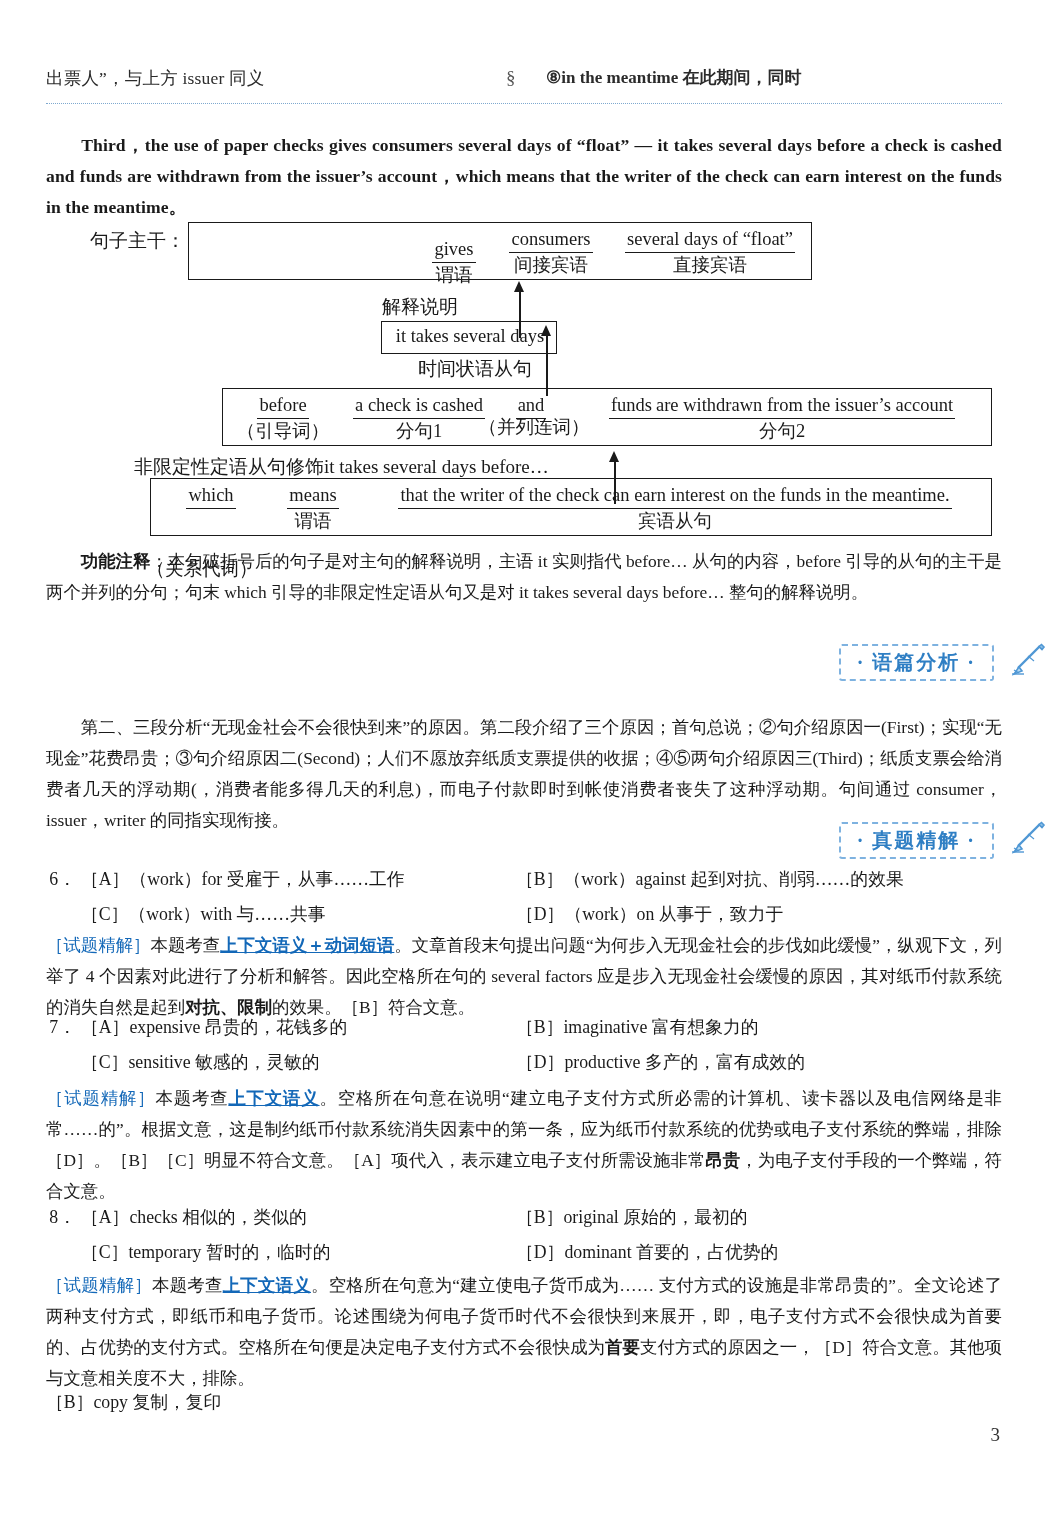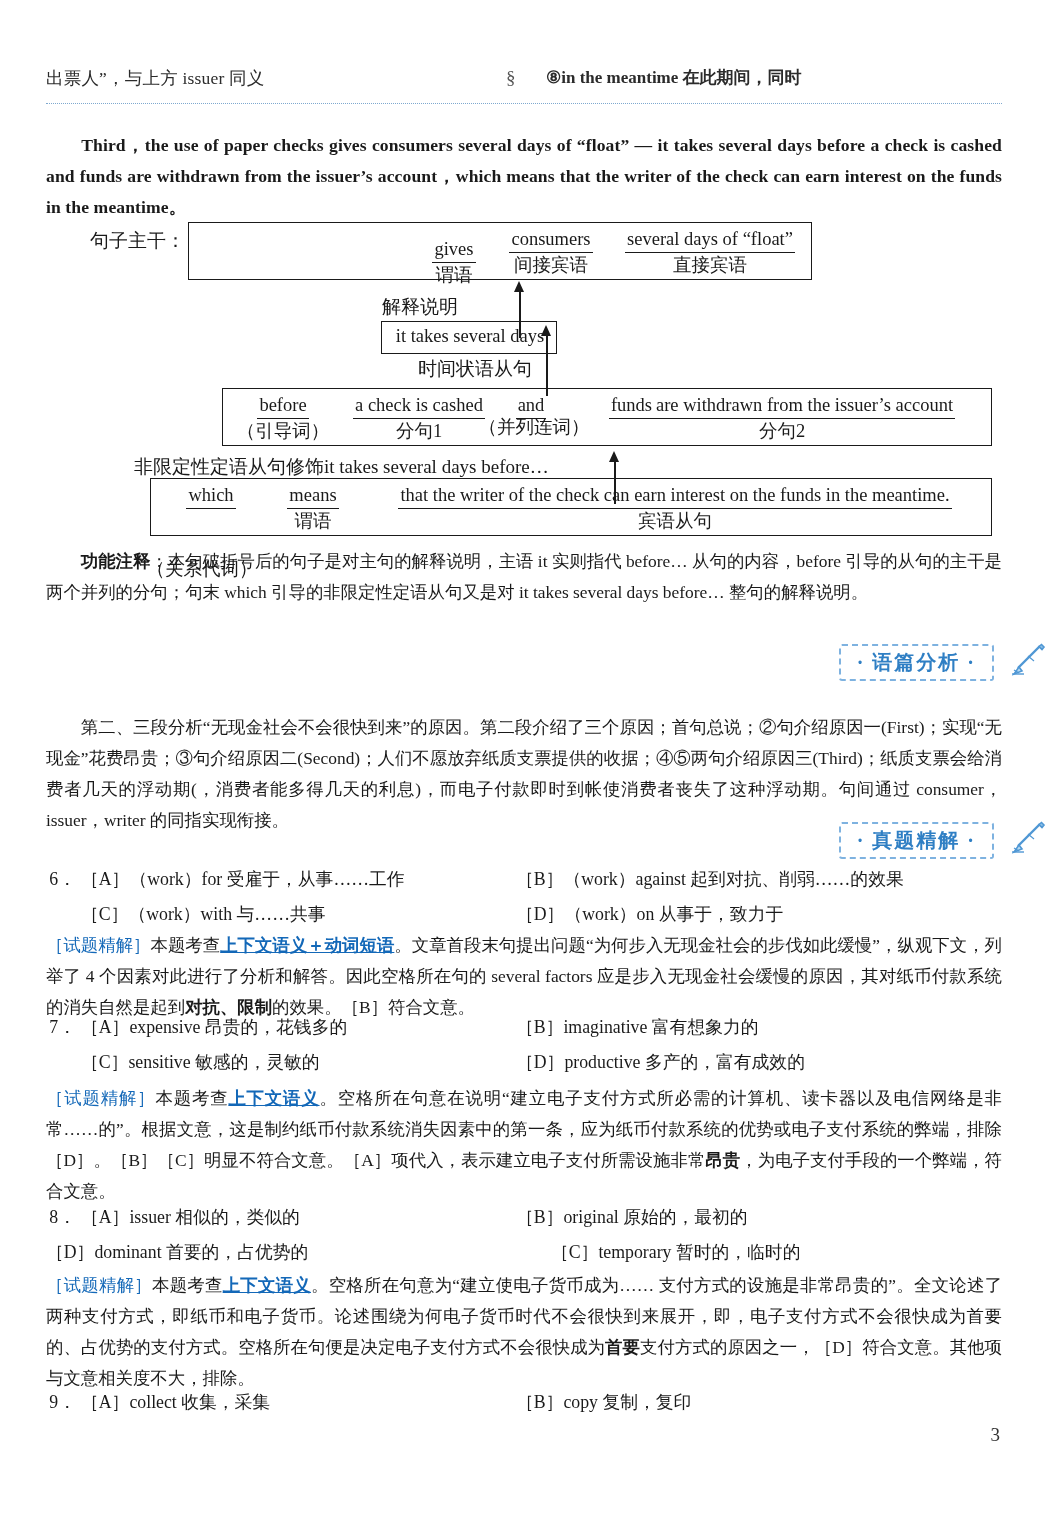--- a/index.html
+++ b/index.html
@@ -384,35 +384,34 @@
       <div class="qcol"><span>［D］productive 多产的，富有成效的</span></div>
     </div>
   </div>
 
   <div class="para-block" style="top:1083px;">
     <span class="hl">［试题精解］</span><span>本题考查</span><span class="hlb">上下文语义</span><span>。空格所在句意在说明“建立电子支付方式所必需的计算机、读卡器以及电信网络是非常……的”。根据文意，这是制约纸币付款系统消失因素中的第一条，应为纸币付款系统的优势或电子支付系统的弊端，排除［D］。［B］［C］明显不符合文意。［A］项代入，表示建立电子支付所需设施非常</span><span class="b">昂贵</span><span>，为电子支付手段的一个弊端，符合文意。</span>
   </div>
 
   <div class="qblock" style="top:1200px;">
     <div class="qrow">
-      <div class="qcol"><span class="qnum">8．</span><span>［A］issuer 相似的，类似的</span></div>
+      <div class="qcol"><span class="qnum">8．</span><span>［A］checks 相似的，类似的</span></div>
       <div class="qcol"><span>［B］original 原始的，最初的</span></div>
     </div>
     <div class="qrow">
+      <div class="qcol"><span class="qpad"></span><span>［C］temporary 暂时的，临时的</span></div>
       <div class="qcol"><span>［D］dominant 首要的，占优势的</span></div>
-      <div class="qcol"><span class="qpad"></span><span>［C］temporary 暂时的，临时的</span></div>
     </div>
   </div>
 
   <div class="para-block" style="top:1270px;">
     <span class="hl">［试题精解］</span><span>本题考查</span><span class="hlb">上下文语义</span><span>。空格所在句意为“建立使电子货币成为…… 支付方式的设施是非常昂贵的”。全文论述了两种支付方式，即纸币和电子货币。论述围绕为何电子货币时代不会很快到来展开，即，电子支付方式不会很快成为首要的、占优势的支付方式。空格所在句便是决定电子支付方式不会很快成为</span><span class="b">首要</span><span>支付方式的原因之一，［D］符合文意。其他项与文意相关度不大，排除。</span>
   </div>
 
   <div class="qblock" style="top:1385px;">
     <div class="qrow">
-      <div class="qcol"><span class="qnum">9．</span><span>［A］collect 收集，采集</span></div>
       <div class="qcol"><span>［B］copy 复制，复印</span></div>
     </div>
   </div>
 
   <div class="pagenum">3</div>
 
 </div>
 
 </body></html>

